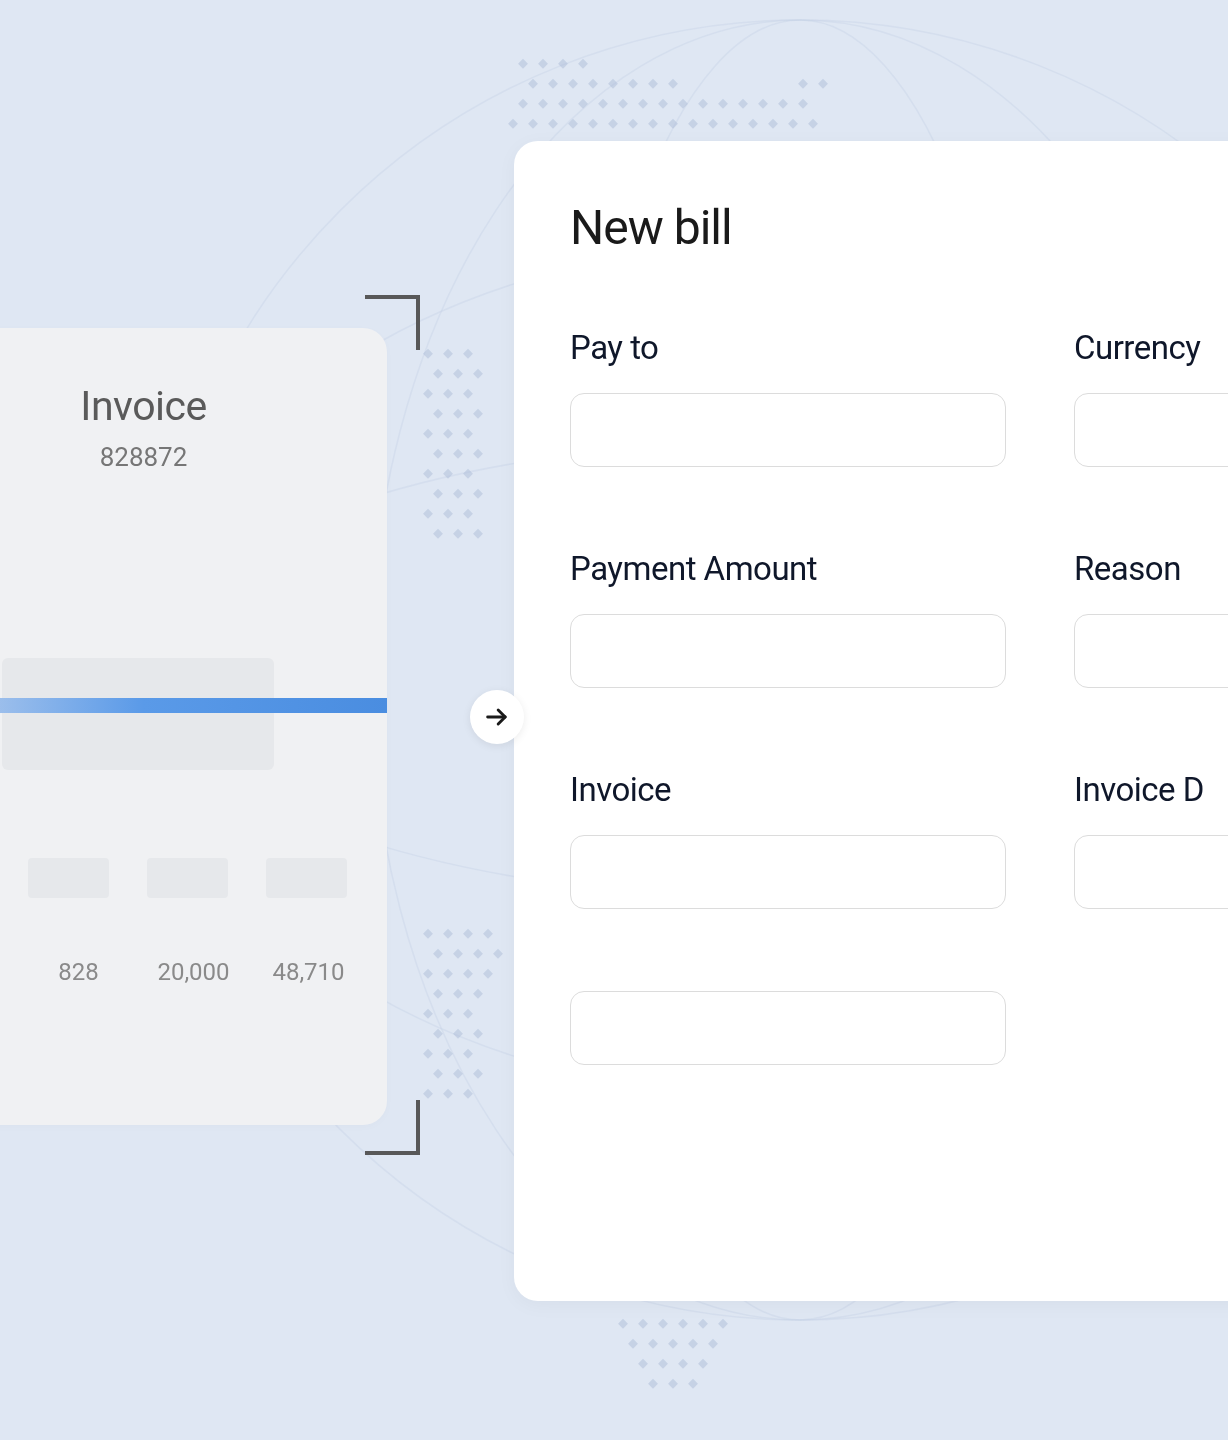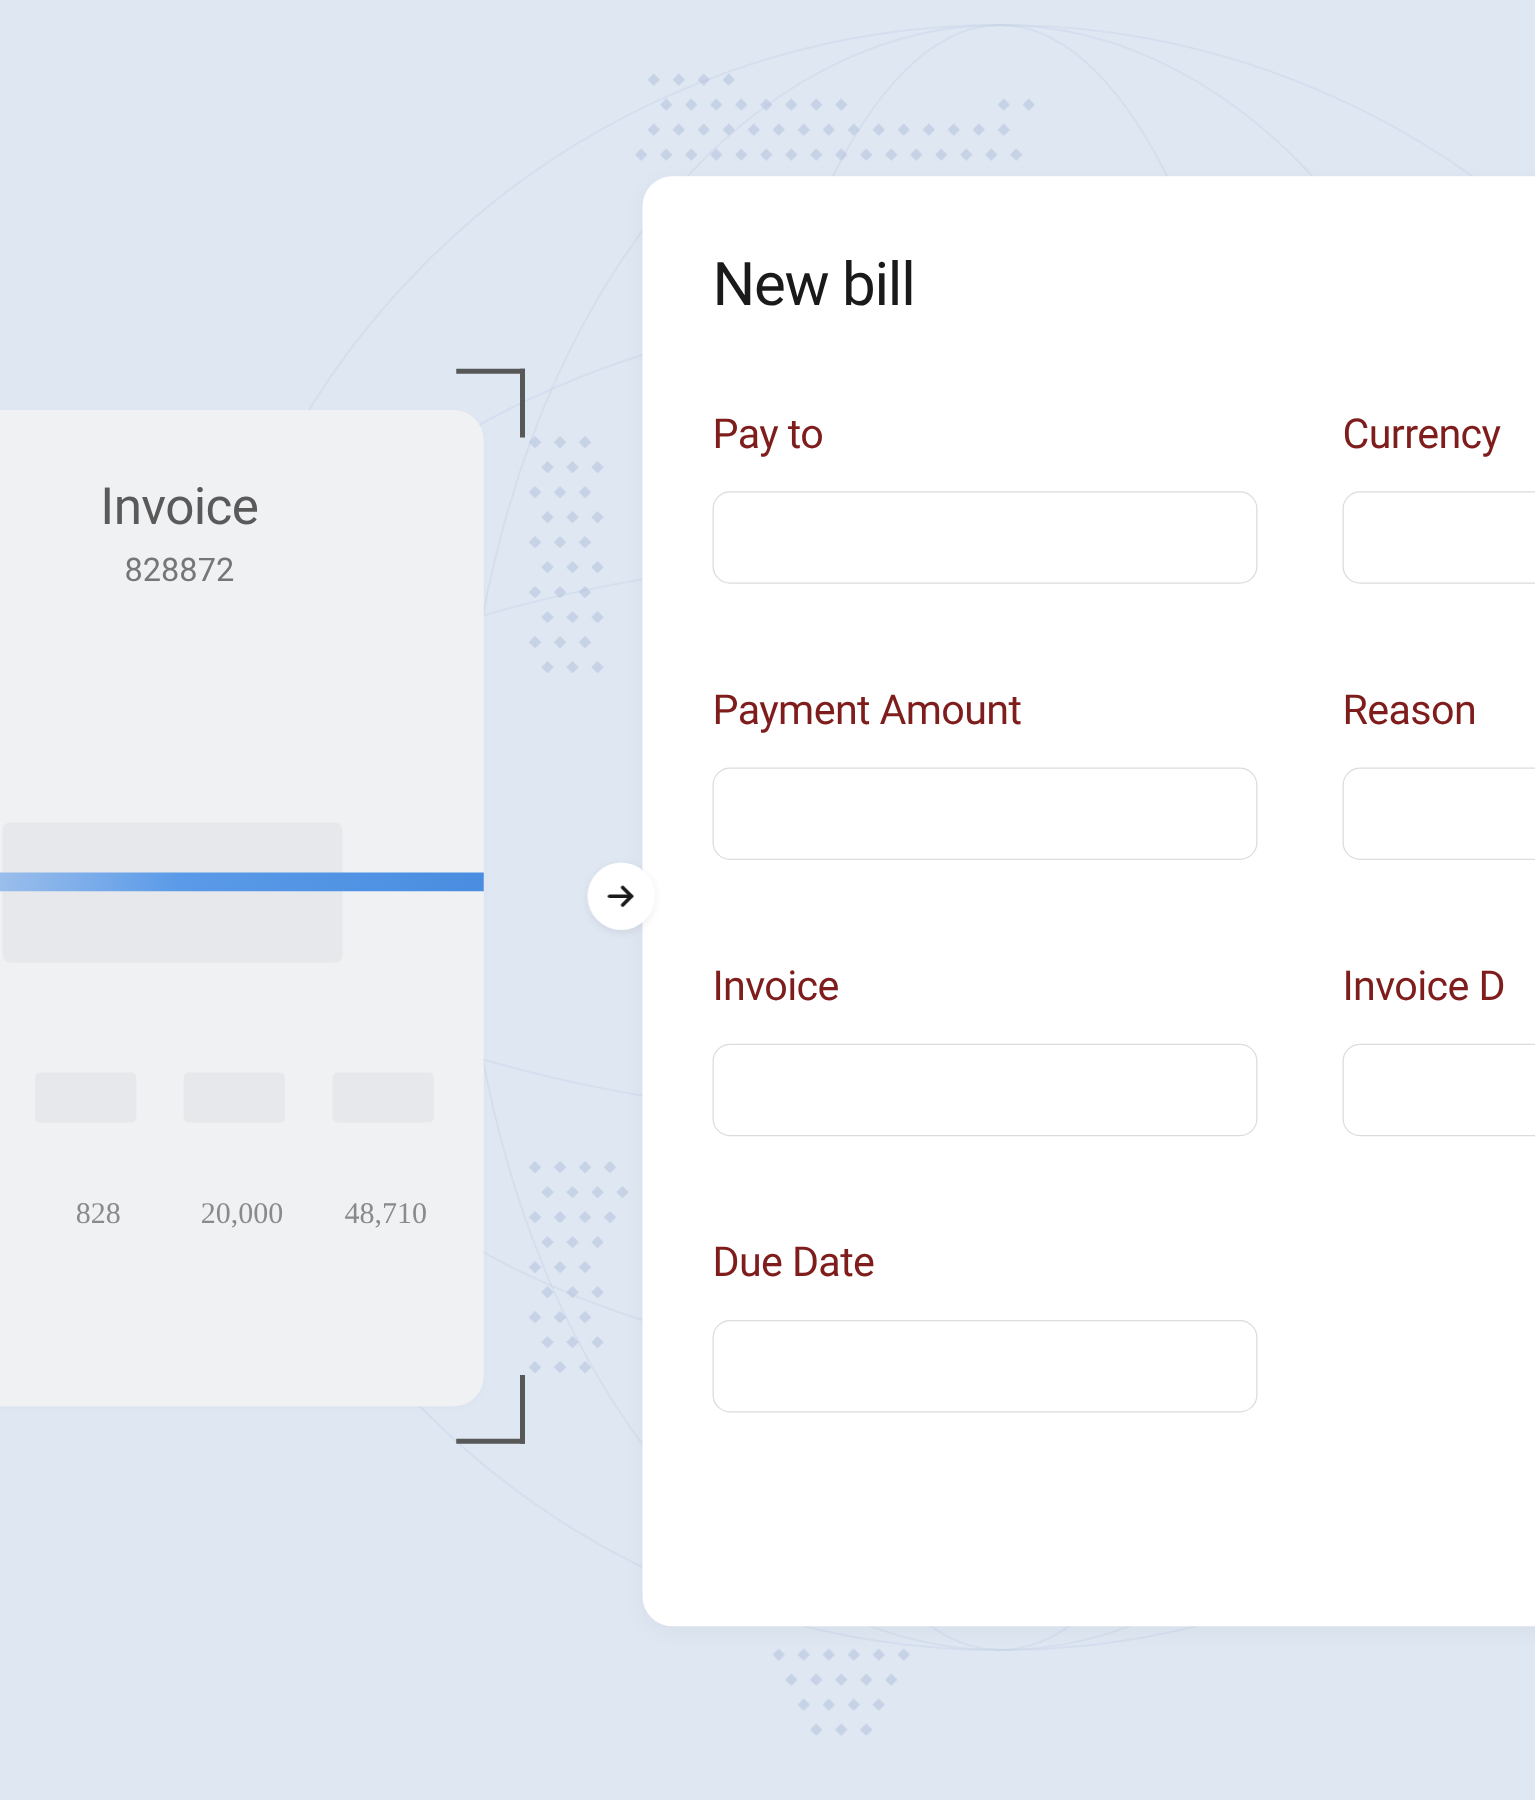--- a/index.html
+++ b/index.html
@@ -92,21 +92,20 @@
       margin-top: 60px;
       margin-left: 100px;
     }
     
     .invoice-value {
       font-size: 24px;
       color: #8a8a8a;
       font-weight: 400;
       width: 142px;
       text-align: center;
-      font-family: Liberation Serif, serif;
     }
     
     .corner-bracket-tl {
       position: absolute;
       left: 365px;
       top: 295px;
       width: 55px;
       height: 55px;
       border-top: 4px solid #585858;
       border-right: 4px solid #585858;
@@ -174,21 +173,21 @@
     }
     
     .form-field.left {
       flex: 0 0 436px;
     }
     
     .form-label {
       display: block;
       font-size: 33px;
       font-weight: 400;
-      color: #7f1d1d;
+      color: #0f172a;
       margin-bottom: 26px;
       letter-spacing: -0.5px;
     }
     
     .form-input {
       width: 100%;
       height: 74px;
       border: 1px solid #dcdcdc;
       border-radius: 14px;
       background: #ffffff;
@@ -393,17 +392,16 @@
       <input type="text" class="form-input" value="" style="">
     </div>
     <div class="form-field">
       <label class="form-label">Invoice D</label>
       <input type="text" class="form-input" value="" style="">
     </div>
   </div>
 
   <div class="form-row">
     <div class="form-field left">
-      <label class="form-label">Due Date</label>
       <input type="text" class="form-input" value="" style="">
     </div>
   </div>
 </div>
 
 </body></html>

